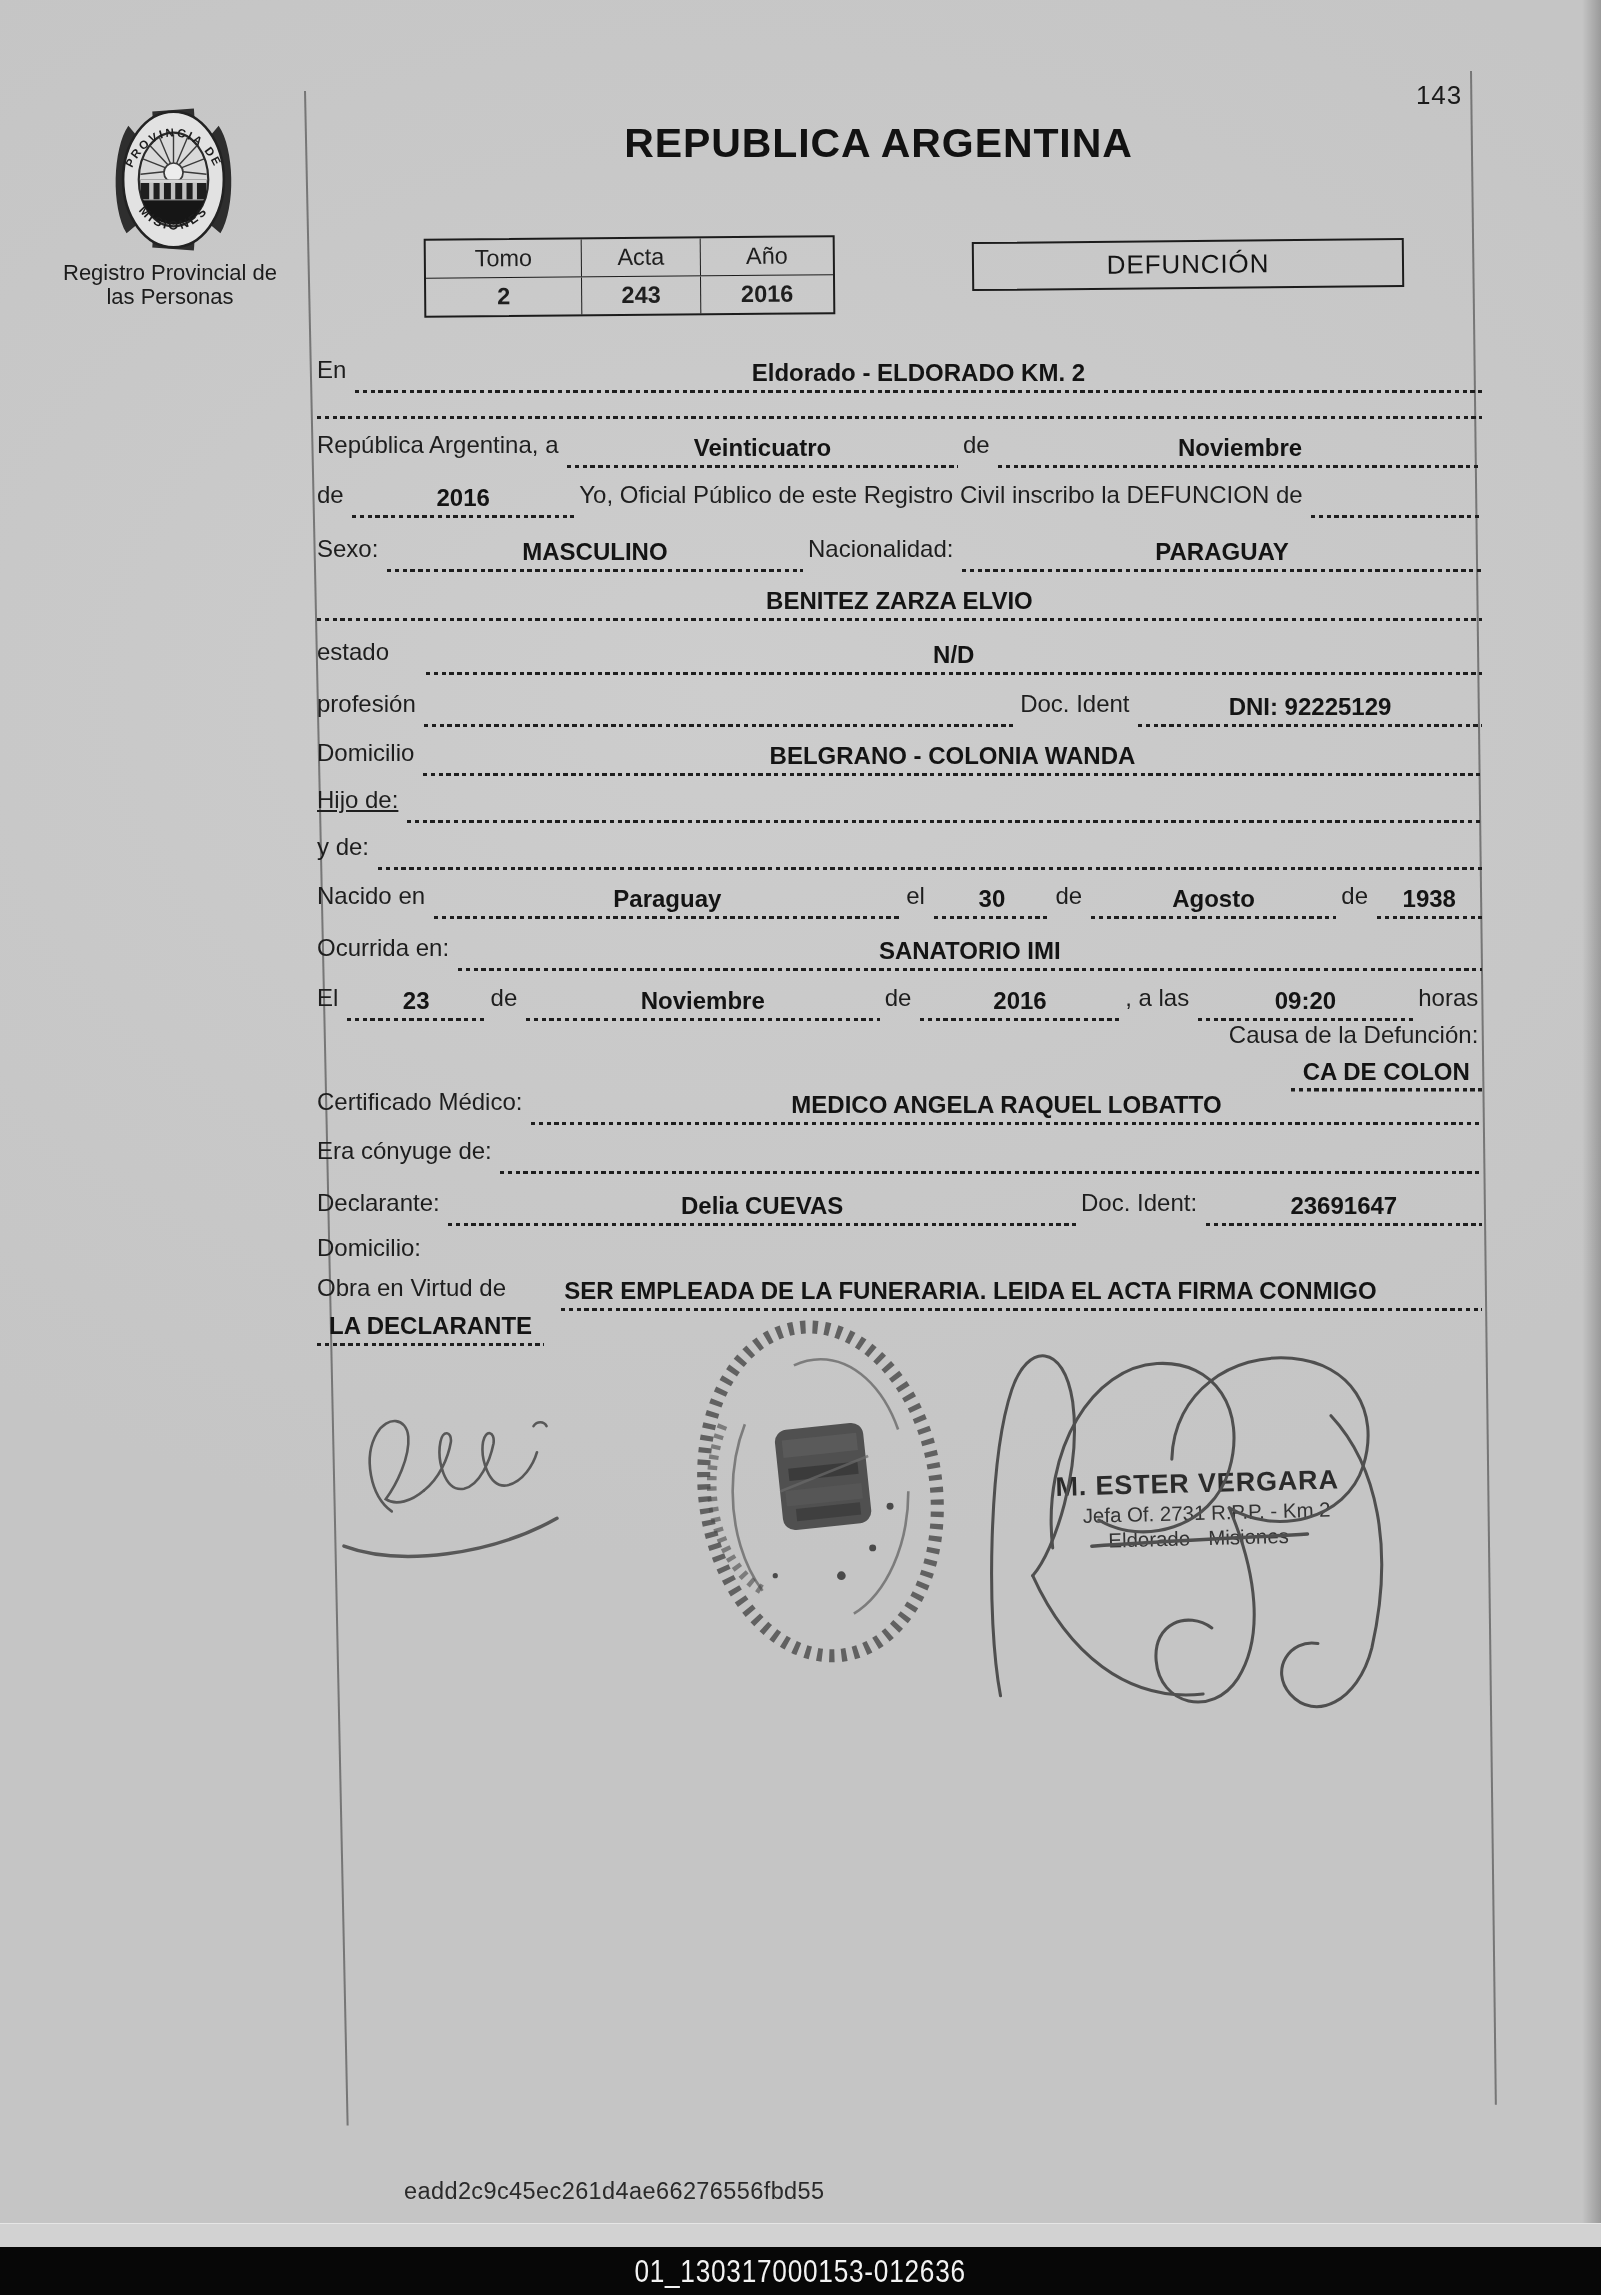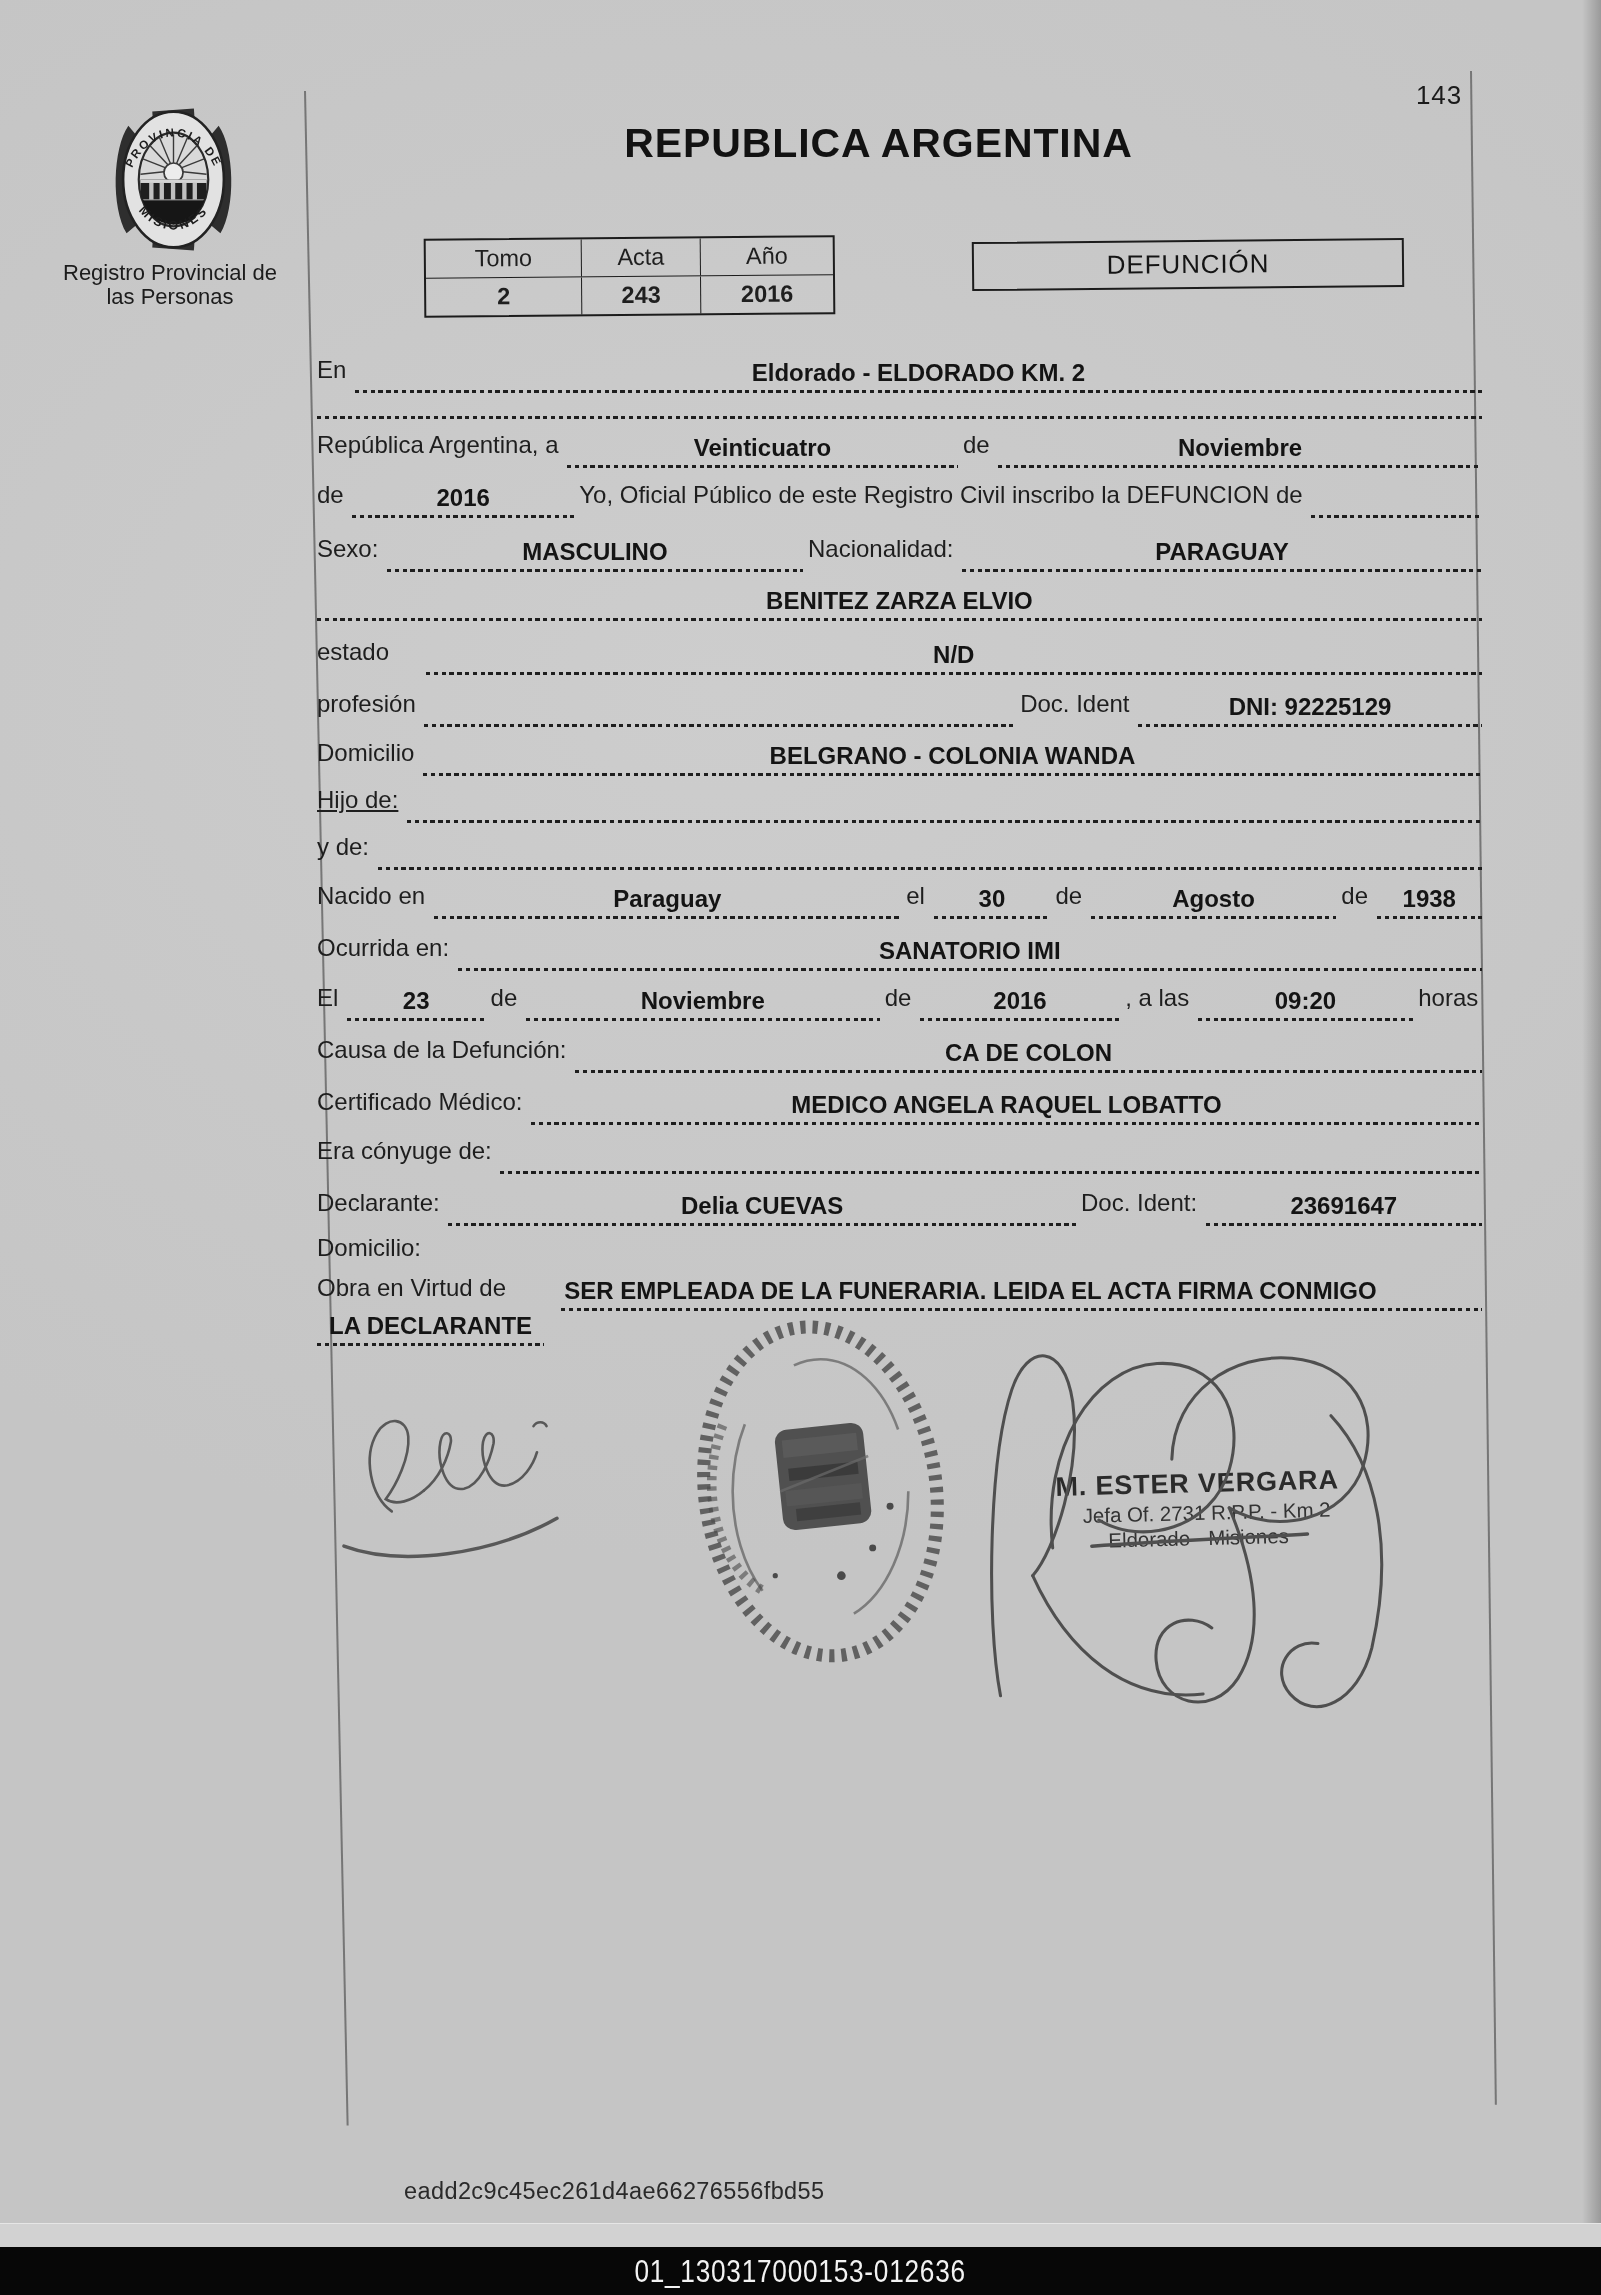--- a/index.html
+++ b/index.html
@@ -256,21 +256,21 @@
         <span class="flabel">de</span>
         <div class="ffield" style="flex-grow: 13;">
           <span class="fvalue">2016</span>
         </div>
         <span class="flabel">, a las</span>
         <div class="ffield" style="flex-grow: 14; align-items: center;">
           <span class="fvalue">09:20</span>
         </div>
         <span class="flabel">horas</span>
       </div>
-      <div class="frow" style="height: 52px;">
+      <div class="frow" style="height: 52px; flex-direction: column;">
         <span class="flabel">Causa de la Defunción:</span>
         <div class="ffield" style="flex-grow: 100;">
           <span class="fvalue">CA DE COLON</span>
         </div>
       </div>
       <div class="frow" style="height: 52px;">
         <span class="flabel">Certificado Médico:</span>
         <div class="ffield" style="flex-grow: 100;">
           <span class="fvalue">MEDICO ANGELA RAQUEL LOBATTO</span>
         </div>

